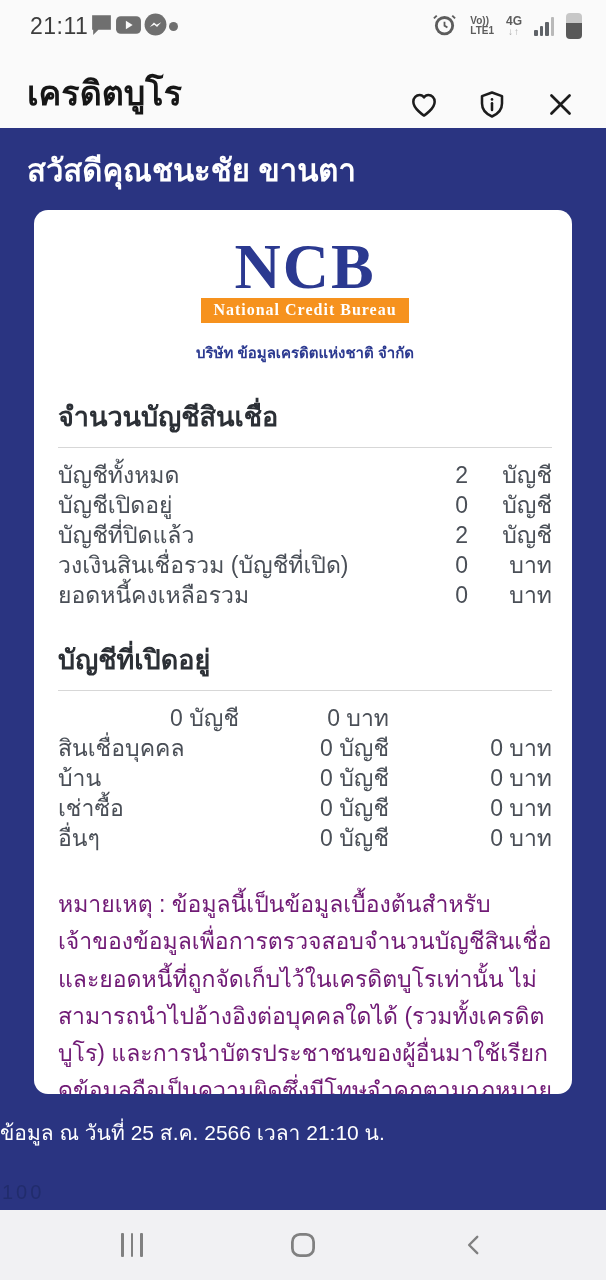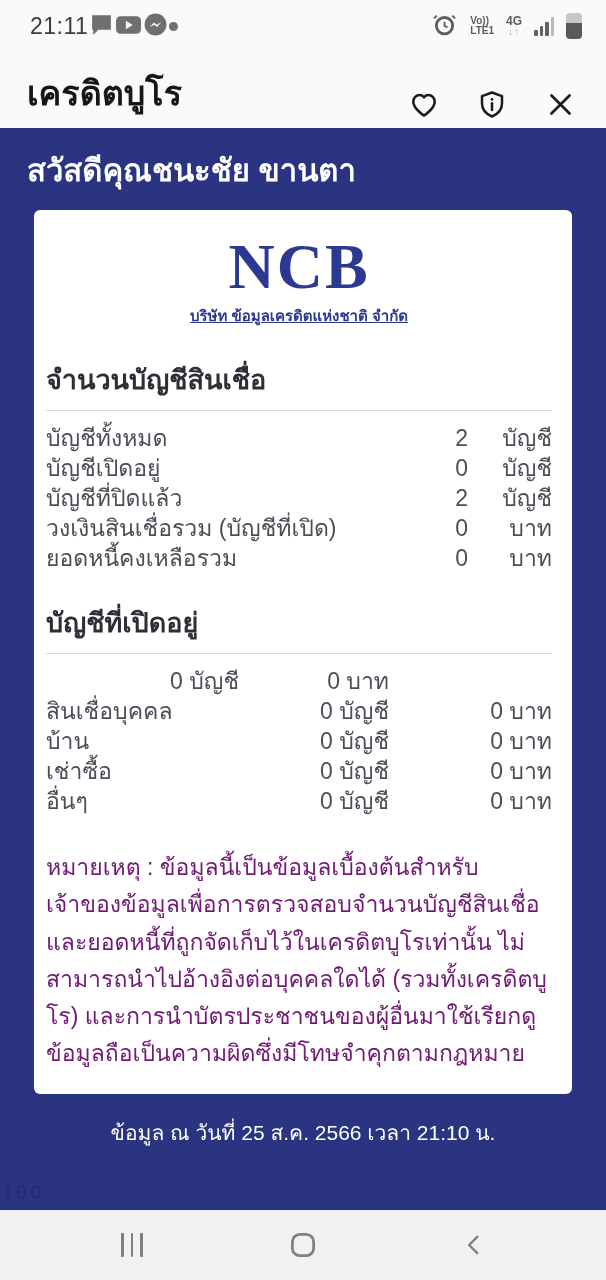--- a/index.html
+++ b/index.html
@@ -45,55 +45,55 @@
   
   .content {
     position: relative; flex: 1; background: #2a3481; overflow: hidden;
   }
   .greeting {
     color: #ffffff; font-size: 31px; font-weight: 700;
     padding: 17px 28px 15px 27px;
   }
   .card {
     margin: 0 34px; height: 884px; background: #ffffff;
-    border-radius: 6px; padding: 24px 20px 20px 12px; overflow: hidden;
+    border-radius: 14px; padding: 24px 20px 20px 24px; overflow: hidden;
   }
 
   
   .logo { text-align: center; margin-top: 2px; }
   .logo-acronym {
     font-family: "Liberation Serif", "DejaVu Serif", serif;
     font-weight: 700; font-size: 64px; line-height: 62px;
     color: #2b3990; letter-spacing: 2px;
   }
   .logo-banner {
     display: inline-block; background: #f6921e; color: #ffffff;
     font-family: "Liberation Serif", "DejaVu Serif", serif;
     font-weight: 700; font-size: 16px; letter-spacing: 1px;
     padding: 3px 12px 4px 12px; margin-top: 0px;
   }
-  .logo-company { font-size: 15px; font-weight: 700; color: #2b3990; margin-top: 6px; text-decoration: underline; }
+  .logo-company { font-size: 15px; font-weight: 700; color: #2b3990; margin-top: 18px; }
 
   
   .section-title { font-size: 27px; font-weight: 700; color: #2c3036; }
   .sec1 .section-title { margin-top: 30px; }
   .sec2 .section-title { margin-top: 31px; }
   .divider { border-bottom: 1px solid #d7d7d7; margin-top: 9px; }
   .rows { margin-top: 9px; }
   .row { display: grid; align-items: center; height: 30px; font-size: 23px; color: #4a4f57; }
   .sec1 .row { grid-template-columns: 1fr 58px 84px; }
   .sec2 .row { grid-template-columns: 1fr 150px 163px; }
   .row .c2, .row .c3 { text-align: right; }
 
   .note {
     margin-top: 36px; font-size: 23px; line-height: 1.62; color: #701a75;
   }
 
   .footer-date {
-    text-align: center; color: #ffffff; font-size: 21px; margin-top: 22px;
+    color: #ffffff; font-size: 21px; margin-top: 22px;
   }
   .faint-100 {
     position: absolute; left: 2px; bottom: 6px;
     color: #1f2a66; opacity: .75; font-size: 20px; letter-spacing: 3px;
   }
 
   
   .nav-bar {
     height: 70px; background: #f1f1f3;
     display: flex; align-items: center; justify-content: space-between;
@@ -180,20 +180,21 @@
     </div>
   </div>
 
   <div class="content">
     <div class="greeting">สวัสดีคุณชนะชัย ขานตา</div>
 
     <div class="card">
 
       <div class="logo">
         <div class="logo-acronym">NCB</div>
+        <div class="logo-banner">National Credit Bureau</div>
         <div class="logo-company">บริษัท ข้อมูลเครดิตแห่งชาติ จำกัด</div>
       </div>
 
       <div class="sec1">
         <div class="section-title">จำนวนบัญชีสินเชื่อ</div>
         <div class="divider"></div>
         <div class="rows">
           <div class="row">
             <span class="c1">บัญชีทั้งหมด</span>
             <span class="c2">2</span>

